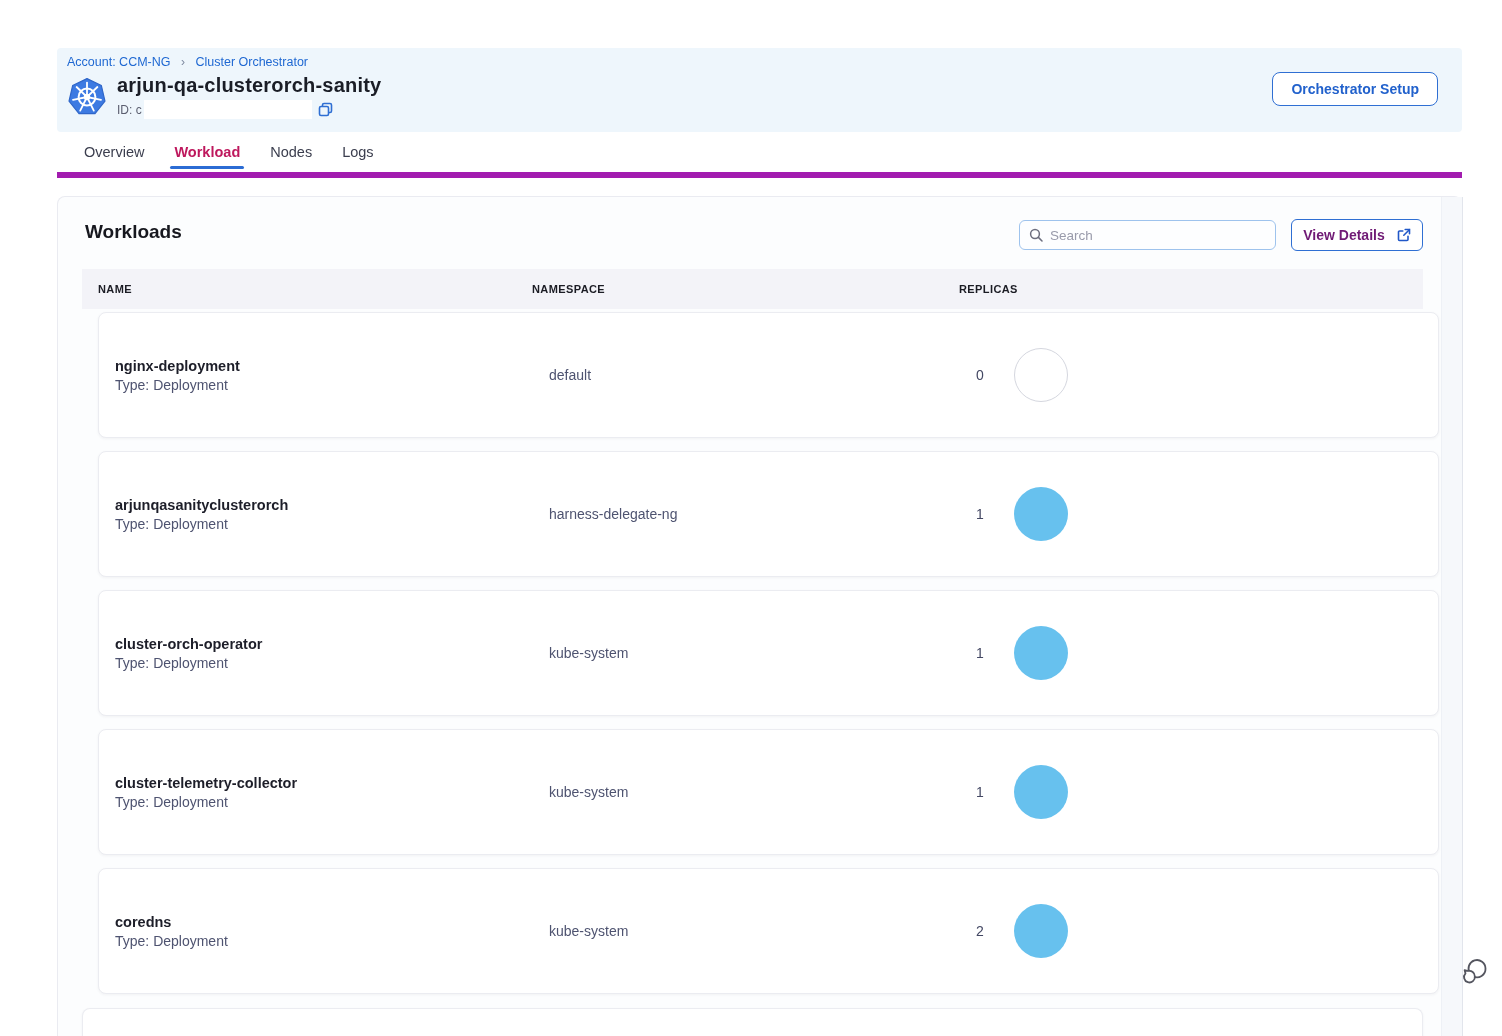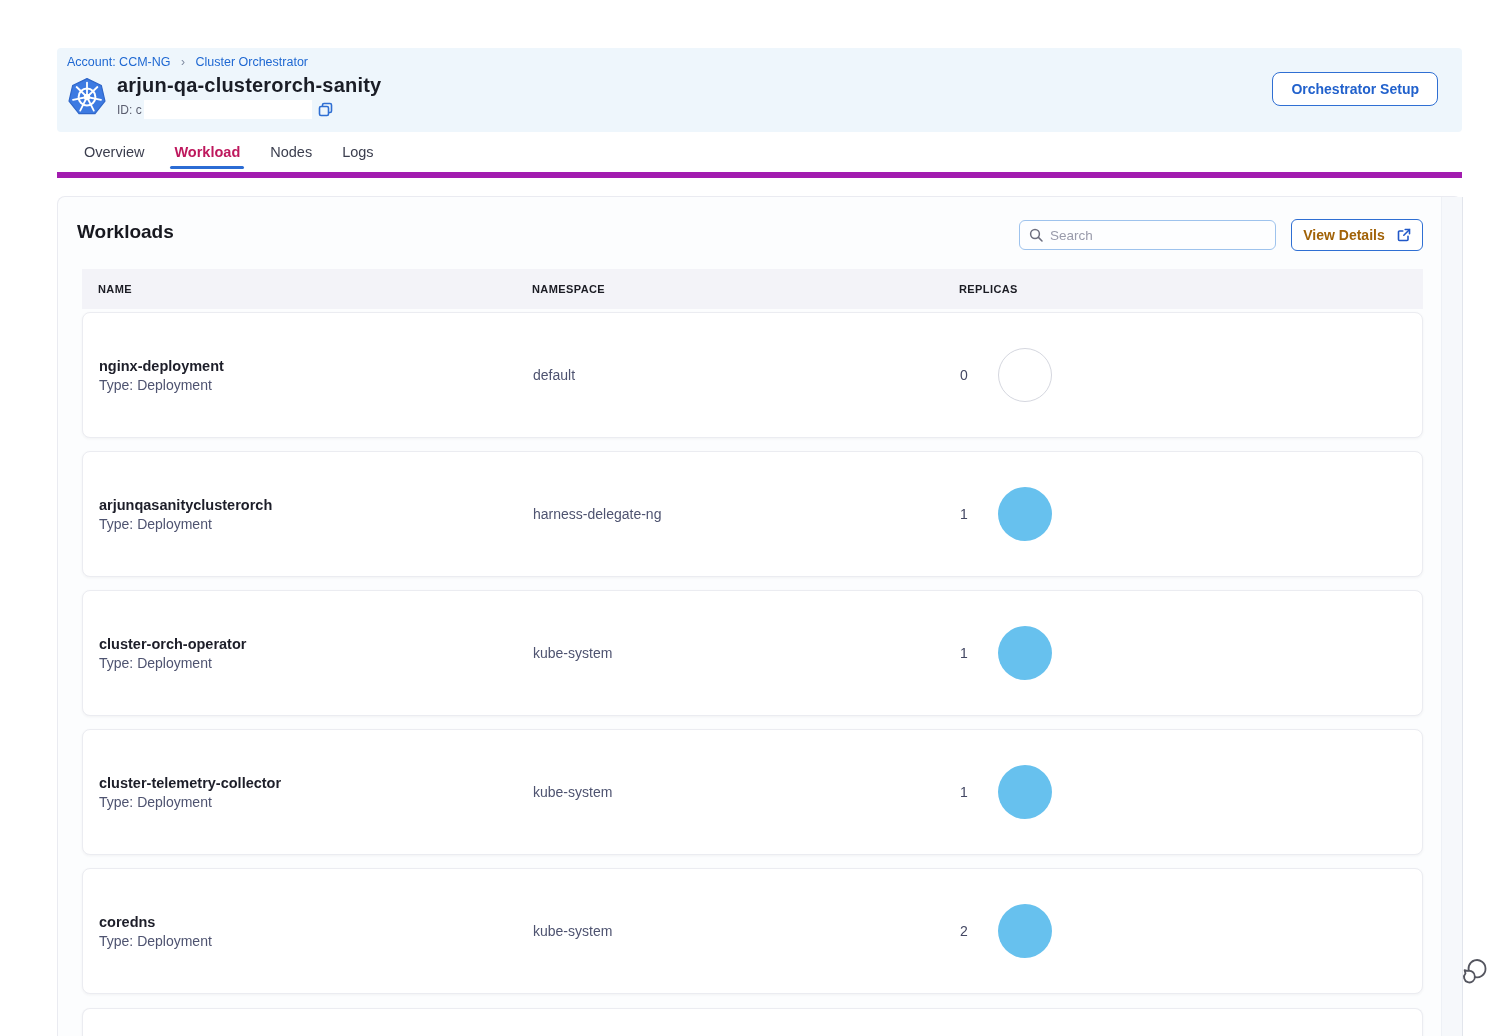--- a/index.html
+++ b/index.html
@@ -31,44 +31,44 @@
     background:#fff; border-bottom:6px solid #a21caf; display:flex; align-items:center; padding-left:27px; }
   .tab { position:relative; height:100%; display:flex; align-items:center;
     margin-right:30px; font-size:14.5px; color:#3b3e4e; cursor:pointer; }
   .tab.active { color:#be185d; font-weight:700; }
   .tab.active::after { content:""; position:absolute; left:-4px; right:-4px; bottom:3px;
     height:3px; background:#2b6cd4; border-radius:2px; }
 
   
   .panel { position:absolute; left:57px; top:196px; width:1405px; height:860px;
     background:#fcfdfe; border:1px solid #eaebf1; border-bottom:none; border-radius:8px 8px 0 0; }
-  .panel-title { position:absolute; left:19px; top:24px; font-size:19px; font-weight:700; color:#17181f; }
+  .panel-title { position:absolute; left:27px; top:24px; font-size:19px; font-weight:700; color:#17181f; }
 
   .search-box { position:absolute; left:961px; top:23px; width:257px; height:30px;
     background:#fdfeff; border:1px solid #9ec3ed; border-radius:6px;
     display:flex; align-items:center; padding:0 9px; }
   .search-box input { border:none; outline:none; background:transparent; flex:1;
     font-size:13.5px; color:#33343f; font-family:inherit; margin-left:7px; }
   .search-box input::placeholder { color:#999bab; }
 
   .view-details-btn { position:absolute; left:1233px; top:22px; width:132px; height:32px;
     background:#fff; border:1.5px solid #2f6fd3; border-radius:6px;
-    color:#a16207; font-size:14px; font-weight:700; cursor:pointer;
+    color:#701a75; font-size:14px; font-weight:700; cursor:pointer;
     display:flex; align-items:center; justify-content:center; gap:12px; font-family:inherit; }
 
   
   .thead { position:absolute; left:24px; top:72px; width:1341px; height:40px;
     background:#f3f3f8; display:flex; align-items:center;
     font-size:11px; font-weight:700; letter-spacing:.4px; color:#1b1c24; }
   .col-name { width:450px; padding-left:16px; }
   .col-ns { width:427px; }
   .col-rep { flex:1; }
 
   .rows { position:absolute; left:24px; top:115px; width:1341px; }
-  .row-card { position:absolute; left:0; width:1341px; height:126px;
+  .row-card { position:absolute; left:16px; width:1341px; height:126px;
     background:#fff; border:1px solid #ebecf1; border-radius:8px;
     box-shadow:0 1px 3px rgba(40,41,61,.05);
     display:flex; align-items:center; cursor:pointer; }
   .row-card .col-name { display:flex; flex-direction:column; gap:3px; }
   .wl-name { font-size:14.5px; font-weight:700; color:#1d1e29; }
   .wl-type { font-size:14px; color:#4e5370; }
   .wl-ns { font-size:14px; color:#4e5370; }
   .rep-cell { flex:1; display:flex; align-items:center; }
   .rep-count { font-size:14px; color:#434763; width:38px; }
   .circle { width:54px; height:54px; border-radius:50%; }

